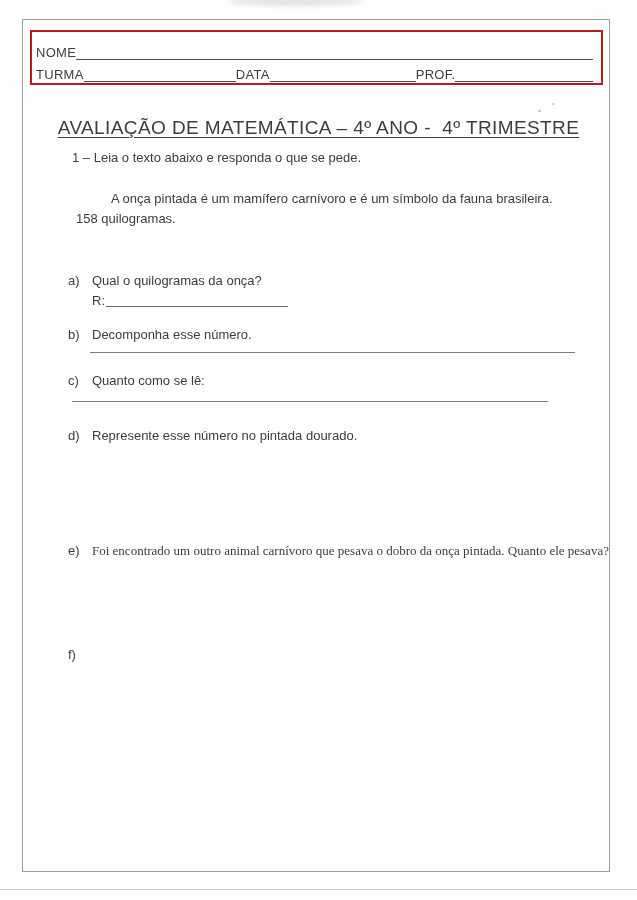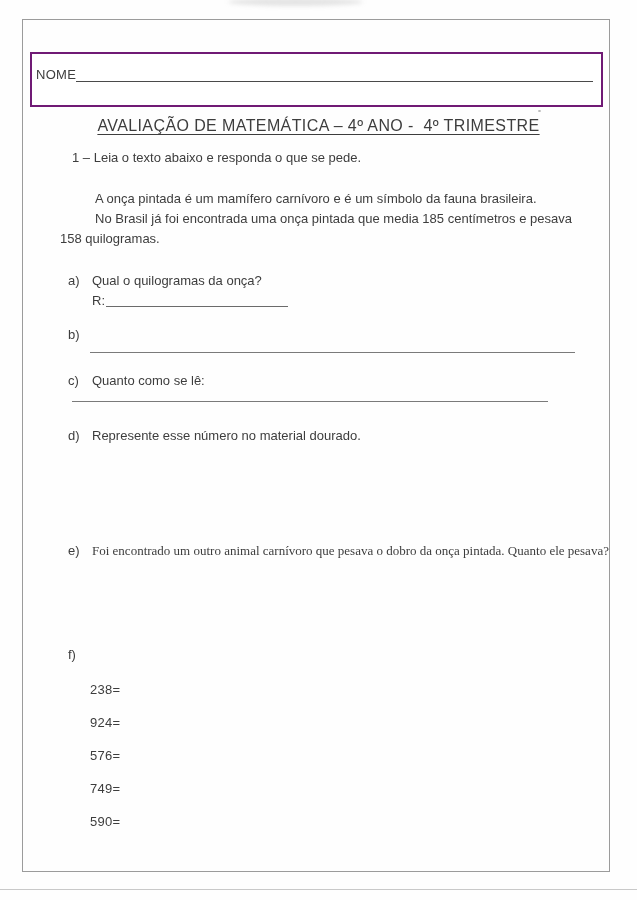--- a/index.html
+++ b/index.html
@@ -17,52 +17,51 @@
   .page-border {
     position: absolute; left: 22px; top: 19px;
     width: 586px; height: 851px;
     border: 1px solid #9b9b9b;
   }
 
   
   .header-box {
     position: absolute; left: 30px; top: 30px;
     width: 569px; height: 51px;
-    border: 2px solid #701a75;
+    border: 2px solid #b91c1c;
     background: #fff;
     font-size: 13px;
-    margin-top: 22px;
   }
   .hdr-row { position: absolute; left: 4px; right: 8px; display: flex; align-items: flex-end; }
   .hdr-row-1 { top: 10px; height: 18px; }
   .hdr-row-2 { top: 32px; height: 18px; }
   .hdr-label { white-space: pre; letter-spacing: 0.3px; }
   .fill-line { border-bottom: 1.3px solid #4a4a4a; height: 14px; }
   .fl-grow { flex: 1; }
   .fl-turma { flex: 0 0 152px; }
   .fl-data  { flex: 0 0 146px; }
 
   
   .title-wrap {
     position: absolute; left: 0; top: 117px; width: 100%;
-    text-align: center; font-size: 16px;
+    text-align: center; font-size: 19px;
   }
   .title-text {
     white-space: pre;
     letter-spacing: 0.4px;
     text-decoration: underline;
     text-underline-offset: 3px;
     text-decoration-thickness: 1.2px;
   }
 
   .txt { font-size: 13px; line-height: 20px; }
 
   .prompt { position: absolute; left: 72px; top: 148px; }
 
-  .passage { position: absolute; left: 60px; top: 189px; width: 530px; }
+  .passage { position: absolute; left: 76px; top: 189px; width: 530px; }
   .passage .p-line { display: block; }
   .passage .indent { padding-left: 35px; }
 
   .item { position: absolute; left: 68px; display: flex; }
   .item .letter { flex: 0 0 24px; }
   .item-a { top: 271px; }
   .r-row { position: absolute; left: 92px; top: 291px; display: flex; }
   .r-line { width: 182px; border-bottom: 1.2px solid #6b6b6b; height: 15px; margin-left: 1px; }
   .item-b { top: 325px; }
   .ans-line-b { position: absolute; left: 90px; top: 336px; width: 485px; height: 16px; border-bottom: 1.4px solid #7a7a7a; }
@@ -98,71 +97,72 @@
   <div class="speck speck-1"></div>
   <div class="speck speck-2"></div>
 
   <div class="page-border"></div>
 
   <div class="header-box">
     <div class="hdr-row hdr-row-1">
       <span class="hdr-label">NOME</span>
       <span class="fill-line fl-grow"></span>
     </div>
+    <div class="hdr-row hdr-row-2">
+      <span class="hdr-label">TURMA</span>
+      <span class="fill-line fl-turma"></span>
+      <span class="hdr-label">DATA</span>
+      <span class="fill-line fl-data"></span>
+      <span class="hdr-label">PROF.</span>
+      <span class="fill-line fl-grow"></span>
+    </div>
   </div>
 
   <div class="title-wrap">
     <span class="title-text">AVALIAÇÃO DE MATEMÁTICA – 4º ANO -  4º TRIMESTRE</span>
   </div>
 
   <div class="txt prompt">1 – Leia o texto abaixo e responda o que se pede.</div>
 
   <div class="txt passage">
     <span class="p-line indent">A onça pintada é um mamífero carnívoro e é um símbolo da fauna brasileira.</span>
-    <span class="p-line indent">No Brasil já foi encontrada uma onça pintada que media 185 centímetros e pesava</span>
     <span class="p-line">158 quilogramas.</span>
   </div>
 
   <div class="txt item item-a">
     <span class="letter">a)</span>
     <span>Qual o quilogramas da onça?</span>
   </div>
   <div class="txt r-row">
     <span>R:</span>
     <span class="r-line"></span>
   </div>
 
   <div class="txt item item-b">
     <span class="letter">b)</span>
+    <span>Decomponha esse número.</span>
   </div>
   <div class="ans-line-b"></div>
 
   <div class="txt item item-c">
     <span class="letter">c)</span>
     <span>Quanto como se lê:</span>
   </div>
   <div class="ans-line-c"></div>
 
   <div class="txt item item-d">
     <span class="letter">d)</span>
-    <span>Represente esse número no material dourado.</span>
+    <span>Represente esse número no pintada dourado.</span>
   </div>
 
   <div class="txt item item-e">
     <span class="letter">e)</span>
     <span class="e-text">Foi encontrado um outro animal carnívoro que pesava o dobro da onça pintada. Quanto ele pesava?</span>
   </div>
 
   <div class="txt item item-f">
     <span class="letter">f)</span>
   </div>
 
-  <div class="txt numbers">
-    <div class="num-line">238=</div>
-    <div class="num-line">924=</div>
-    <div class="num-line">576=</div>
-    <div class="num-line">749=</div>
-    <div class="num-line">590=</div>
-  </div>
 
   <div class="bottom-scan-line"></div>
 
 </div>
 
 </body></html>

